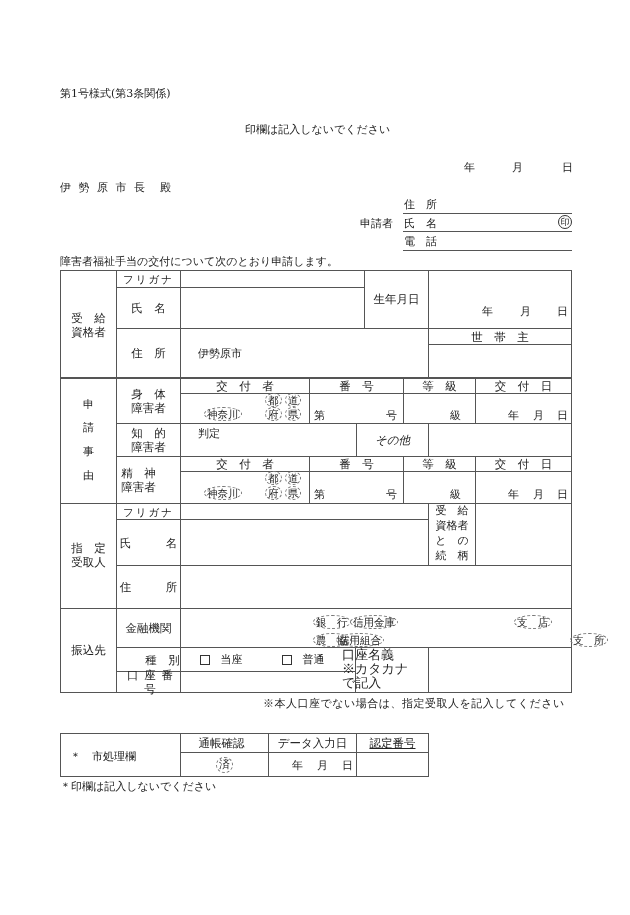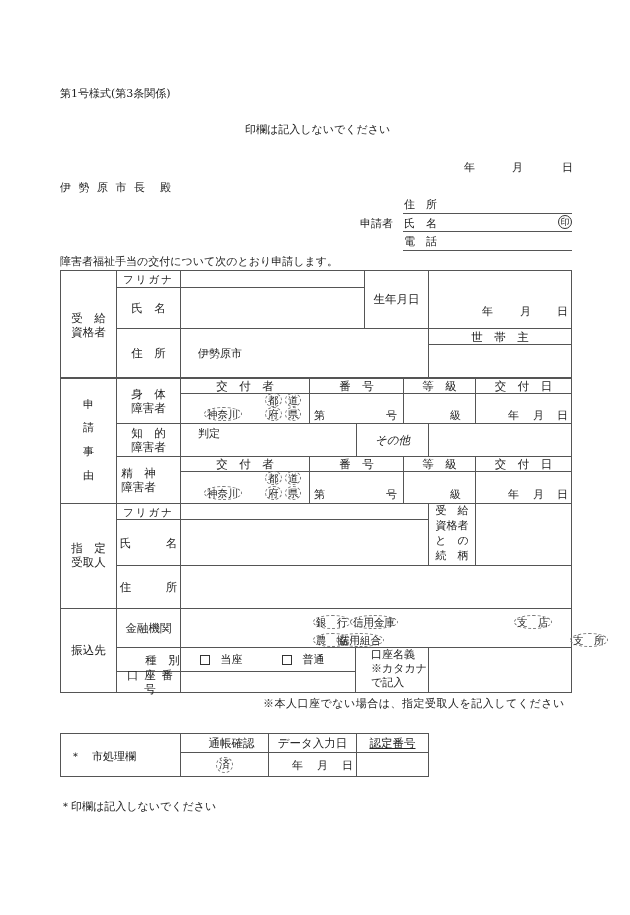--- a/index.html
+++ b/index.html
@@ -164,45 +164,45 @@
   <div class="abs" style="left:336px;top:629px;"><span class="dot">信用組合</span></div>
   <div class="abs" style="left:410px;top:609px;width:100px;height:38px;"></div>
   <div class="abs" style="left:514px;top:611px;"><span class="dot">支　店</span></div>
   <div class="abs" style="left:526px;top:629px;margin-left:44px;"><span class="dot">支　所</span></div>
 
   <div class="cell" style="left:131px;top:648px;width:63px;height:23px;">種　別</div>
   <div class="abs t11" style="left:200px;top:652px;"><span class="box"></span>&nbsp;&nbsp;&nbsp;<span>当座</span></div>
   <div class="abs t11" style="left:282px;top:652px;"><span class="box"></span>&nbsp;&nbsp;&nbsp;<span>普通</span></div>
   <div class="cell" style="left:119px;top:672px;width:63px;height:20px;letter-spacing:1px;">口 座 番 号</div>
   <div class="abs" style="left:181px;top:672px;width:174px;height:20px;"></div>
-  <div class="abs" style="left:371px;top:648px;font-size:11px;line-height:14px;">
+  <div class="abs" style="left:342px;top:648px;font-size:13px;line-height:14px;">
     <div>口座名義</div>
     <div>※カタカナ</div>
     <div>で記入</div>
   </div>
   <div class="abs" style="left:429px;top:648px;width:142px;height:44px;"></div>
 </div>
 
 <div class="abs t11" style="left:263px;top:696px;letter-spacing:0.5px;">※本人口座でない場合は、指定受取人を記入してください</div>
 
 <div>
   <div class="hl" style="left:60px;top:733px;width:369px;"></div>
   <div class="hl" style="left:180px;top:752px;width:249px;"></div>
   <div class="hl" style="left:60px;top:776px;width:369px;"></div>
   <div class="vl" style="left:60px;top:733px;height:44px;"></div>
   <div class="vl" style="left:180px;top:733px;height:44px;"></div>
   <div class="vl" style="left:268px;top:733px;height:44px;"></div>
   <div class="vl" style="left:356px;top:733px;height:44px;"></div>
   <div class="vl" style="left:428px;top:733px;height:44px;"></div>
 
   <div class="abs t11" style="left:70px;top:749px;">＊　市処理欄</div>
-  <div class="cell" style="left:188px;top:734px;width:87px;height:18px;">通帳確認</div>
+  <div class="cell" style="left:178px;top:734px;width:87px;height:18px;">通帳確認</div>
   <div class="cell" style="left:269px;top:734px;width:87px;height:18px;font-family:Liberation Serif, serif;">データ入力日</div>
   <div class="cell" style="left:357px;top:734px;width:71px;height:18px;text-decoration:underline;">認定番号</div>
   <div class="cell" style="left:181px;top:753px;width:87px;height:23px;">
       <span class="dot" style="font-size:11px;">済</span>
     </div>
   <div class="abs t11" style="left:292px;top:758px;">年</div>
   <div class="abs t11" style="left:317px;top:758px;">月</div>
   <div class="abs t11" style="left:342px;top:758px;">日</div>
 </div>
 
-<div class="abs t11" style="left:60px;top:779px;margin-top:20px;">＊印欄は記入しないでください</div>
+<div class="abs t11" style="left:60px;top:779px;">＊印欄は記入しないでください</div>
 
 </body></html>

